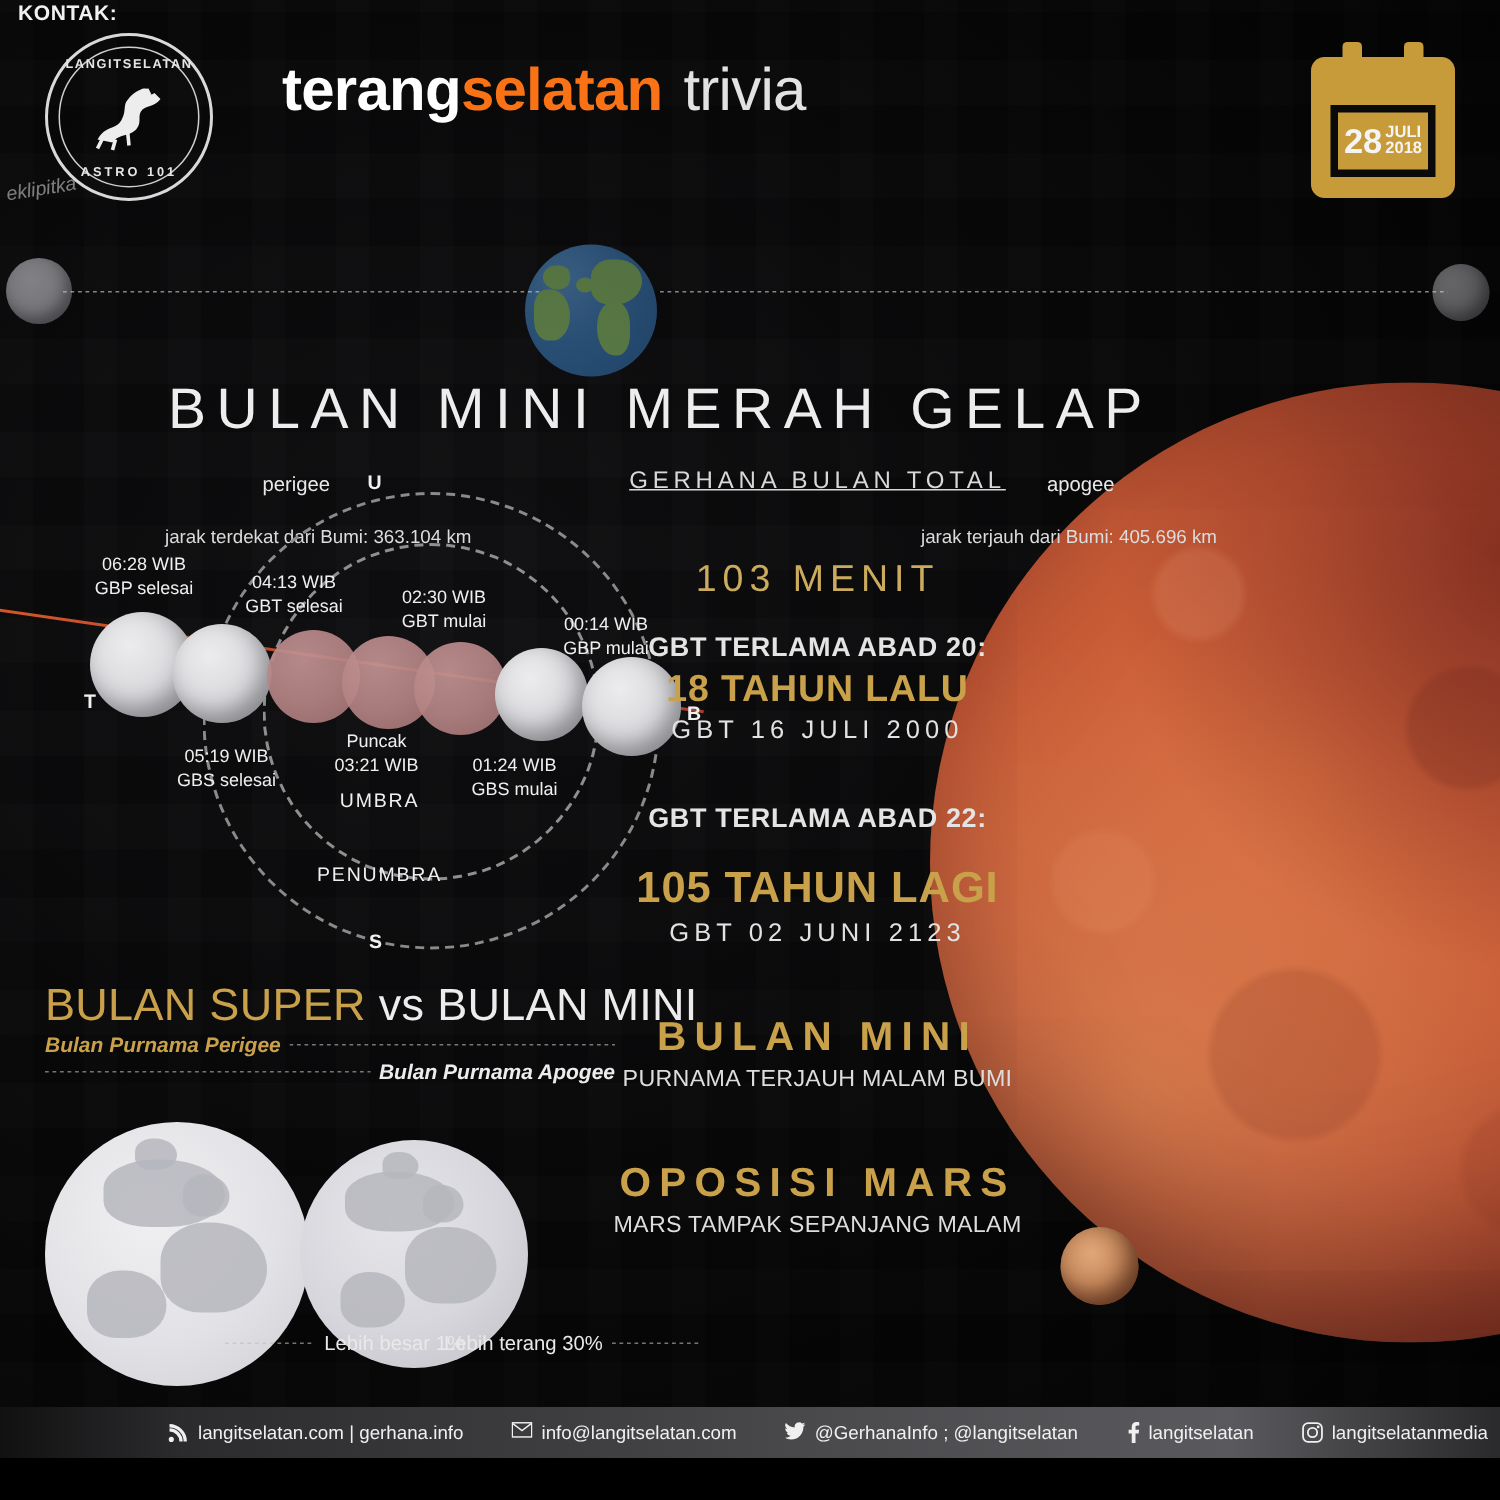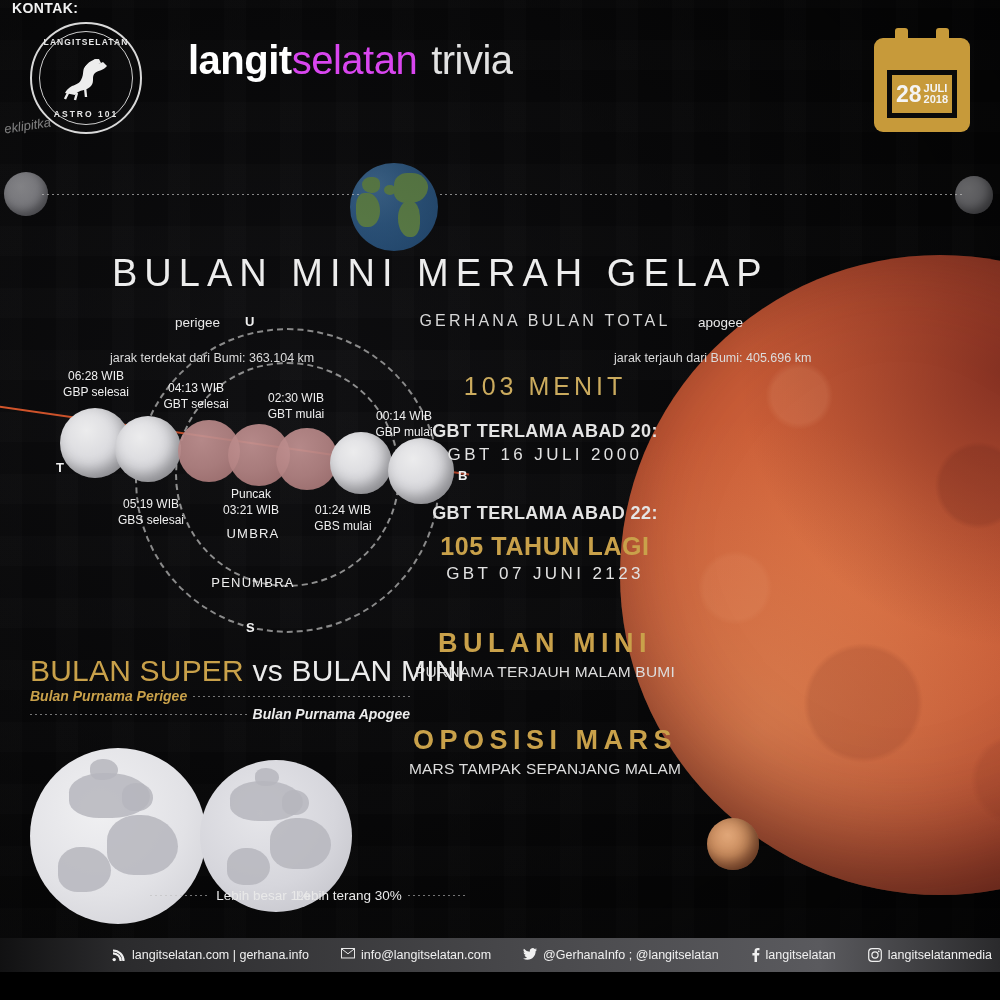--- a/index.html
+++ b/index.html
@@ -44,21 +44,21 @@
   #logo-mark .logo-bottom-text{ bottom:13px; letter-spacing:2px;}
   #logo-horse{
     position:absolute; left:50%; top:50%; transform:translate(-50%,-50%);
     width:62px; height:50px;
   }
   #site-title{
     position:absolute; left:188px; top:38px; z-index:6;
     font-size:40px; color:#f2f2f2; letter-spacing:-0.5px; white-space:nowrap;
   }
   #site-title .t-bold{ font-weight:bold; color:#ffffff; }
-  #site-title .t-light{ font-weight:400; color:#d946ef; }
+  #site-title .t-light{ font-weight:700; color:#f97316; }
   #site-title .t-trivia{ font-weight:300; color:#e2e2e2; margin-left:14px;}
 
   
   #calendar-badge{
     position:absolute; right:26px; top:28px; width:100px; height:104px; z-index:6;padding-left:32px;
   }
   #calendar-badge .cal-ring1,#calendar-badge .cal-ring2{
     position:absolute; top:0; width:13px; height:17px; background:#c79a3a; border-radius:3px;
   }
   #calendar-badge .cal-ring1{ left:21px;}
@@ -138,21 +138,21 @@
   .dlabel{ position:absolute; color:#efefef; font-size:12px; line-height:1.35; text-align:center; }
   .dmark{ position:absolute; color:#f0f0f0; font-size:13px; font-weight:bold; }
   .dzone{ position:absolute; color:#efefef; font-size:13px; letter-spacing:1.2px; text-align:center; }
   #label-ekliptika{
     position:absolute; left:4px; top:118px; color:#e9e9e9; font-size:13px;
     font-style:italic; transform:rotate(-9deg);
   }
 
   
   #info-col{ position:absolute; left:400px; top:312px; width:290px; text-align:center; z-index:8; }
-  .i-small{ color:#d8d8d8; font-size:16px; letter-spacing:3.2px; font-weight:500; }
+  .i-small{ color:#d8d8d8; font-size:16px; letter-spacing:3.2px; font-weight:500;text-decoration:underline; }
   .i-gold-big{ color:#c9a14a; font-size:26px; font-weight:bold; letter-spacing:0.6px; }
   .i-white-bold{ color:#e4e4e4; font-size:18px; font-weight:bold; letter-spacing:0.4px; }
   .i-gold-spaced{ color:#cbab5e; font-size:25px; letter-spacing:4px; font-weight:500; }
   .i-white-spaced{ color:#e2e2e2; font-size:17px; letter-spacing:3.4px; font-weight:500; }
   .i-gold-head{ color:#c9a14a; font-size:27px; font-weight:bold; letter-spacing:5.5px; }
   .i-sub{ color:#dddddd; font-size:15.5px; font-weight:500; letter-spacing:0.2px; }
   .blk{ margin-bottom:0; }
 
   
   #big-red-moon{
@@ -238,21 +238,21 @@
   <div class="logo-bottom-text">ASTRO 101</div>
   <svg id="logo-horse" viewBox="0 0 62 50">
     <path d="M10 40 C16 30 22 34 26 27 C30 20 26 16 32 12 C38 8 44 12 48 9 L52 13 C48 18 44 17 40 20 C36 24 40 28 36 33 C32 38 24 36 20 42 Z" fill="#ededed"></path>
     <path d="M30 14 C33 9 38 6 44 6 L46 10 C41 11 37 13 34 17 Z" fill="#ededed"></path>
     <circle cx="41" cy="9" r="3" fill="#ededed"></circle>
     <path d="M14 38 L10 46 M22 40 L20 47 M30 34 L31 44" stroke="#ededed" stroke-width="2.4" fill="none"></path>
   </svg>
 </div>
 
 <div id="site-title">
-  <span class="t-bold">langit</span><span class="t-light">selatan</span><span class="t-trivia">trivia</span>
+  <span class="t-bold">terang</span><span class="t-light">selatan</span><span class="t-trivia">trivia</span>
 </div>
 
 <div id="calendar-badge">
   <div class="cal-ring1"></div>
   <div class="cal-ring2"></div>
   <div class="cal-body">
     <div class="cal-screen">
       <div class="cal-screen-in">
         <span id="cal-day">28</span>
         <span class="cal-md">
@@ -341,27 +341,28 @@
   <div class="blk">
     <div class="i-small">GERHANA BULAN TOTAL</div>
   </div>
 
   <div class="blk" style="margin-top:42px;">
     <div class="i-gold-spaced" style="margin-top:4px;">103 MENIT</div>
   </div>
 
   <div class="blk" style="margin-top:20px;">
     <div class="i-white-bold">GBT TERLAMA ABAD 20:</div>
+    <div class="i-gold-big" style="margin-top:3px;font-size:25px;">18 TAHUN LALU</div>
     <div class="i-white-spaced" style="margin-top:3px;">GBT 16 JULI 2000</div>
   </div>
 
   <div class="blk" style="margin-top:38px;">
     <div class="i-white-bold">GBT TERLAMA ABAD 22:</div>
-    <div class="i-gold-big" style="margin-top:8px;font-size:25px;">105 TAHUN LAGI</div>
-    <div class="i-white-spaced" style="margin-top:3px;">GBT 07 JUNI 2123</div>
+    <div class="i-gold-big" style="margin-top:20px;font-size:29px;">105 TAHUN LAGI</div>
+    <div class="i-white-spaced" style="margin-top:3px;">GBT 02 JUNI 2123</div>
   </div>
 
   <div class="blk" style="margin-top:44px;">
     <div class="i-gold-head">BULAN MINI</div>
     <div class="i-sub" style="margin-top:4px;">PURNAMA TERJAUH MALAM BUMI</div>
   </div>
 
   <div class="blk" style="margin-top:44px;">
     <div class="i-gold-head">OPOSISI MARS</div>
     <div class="i-sub" style="margin-top:4px;">MARS TAMPAK SEPANJANG MALAM</div>

